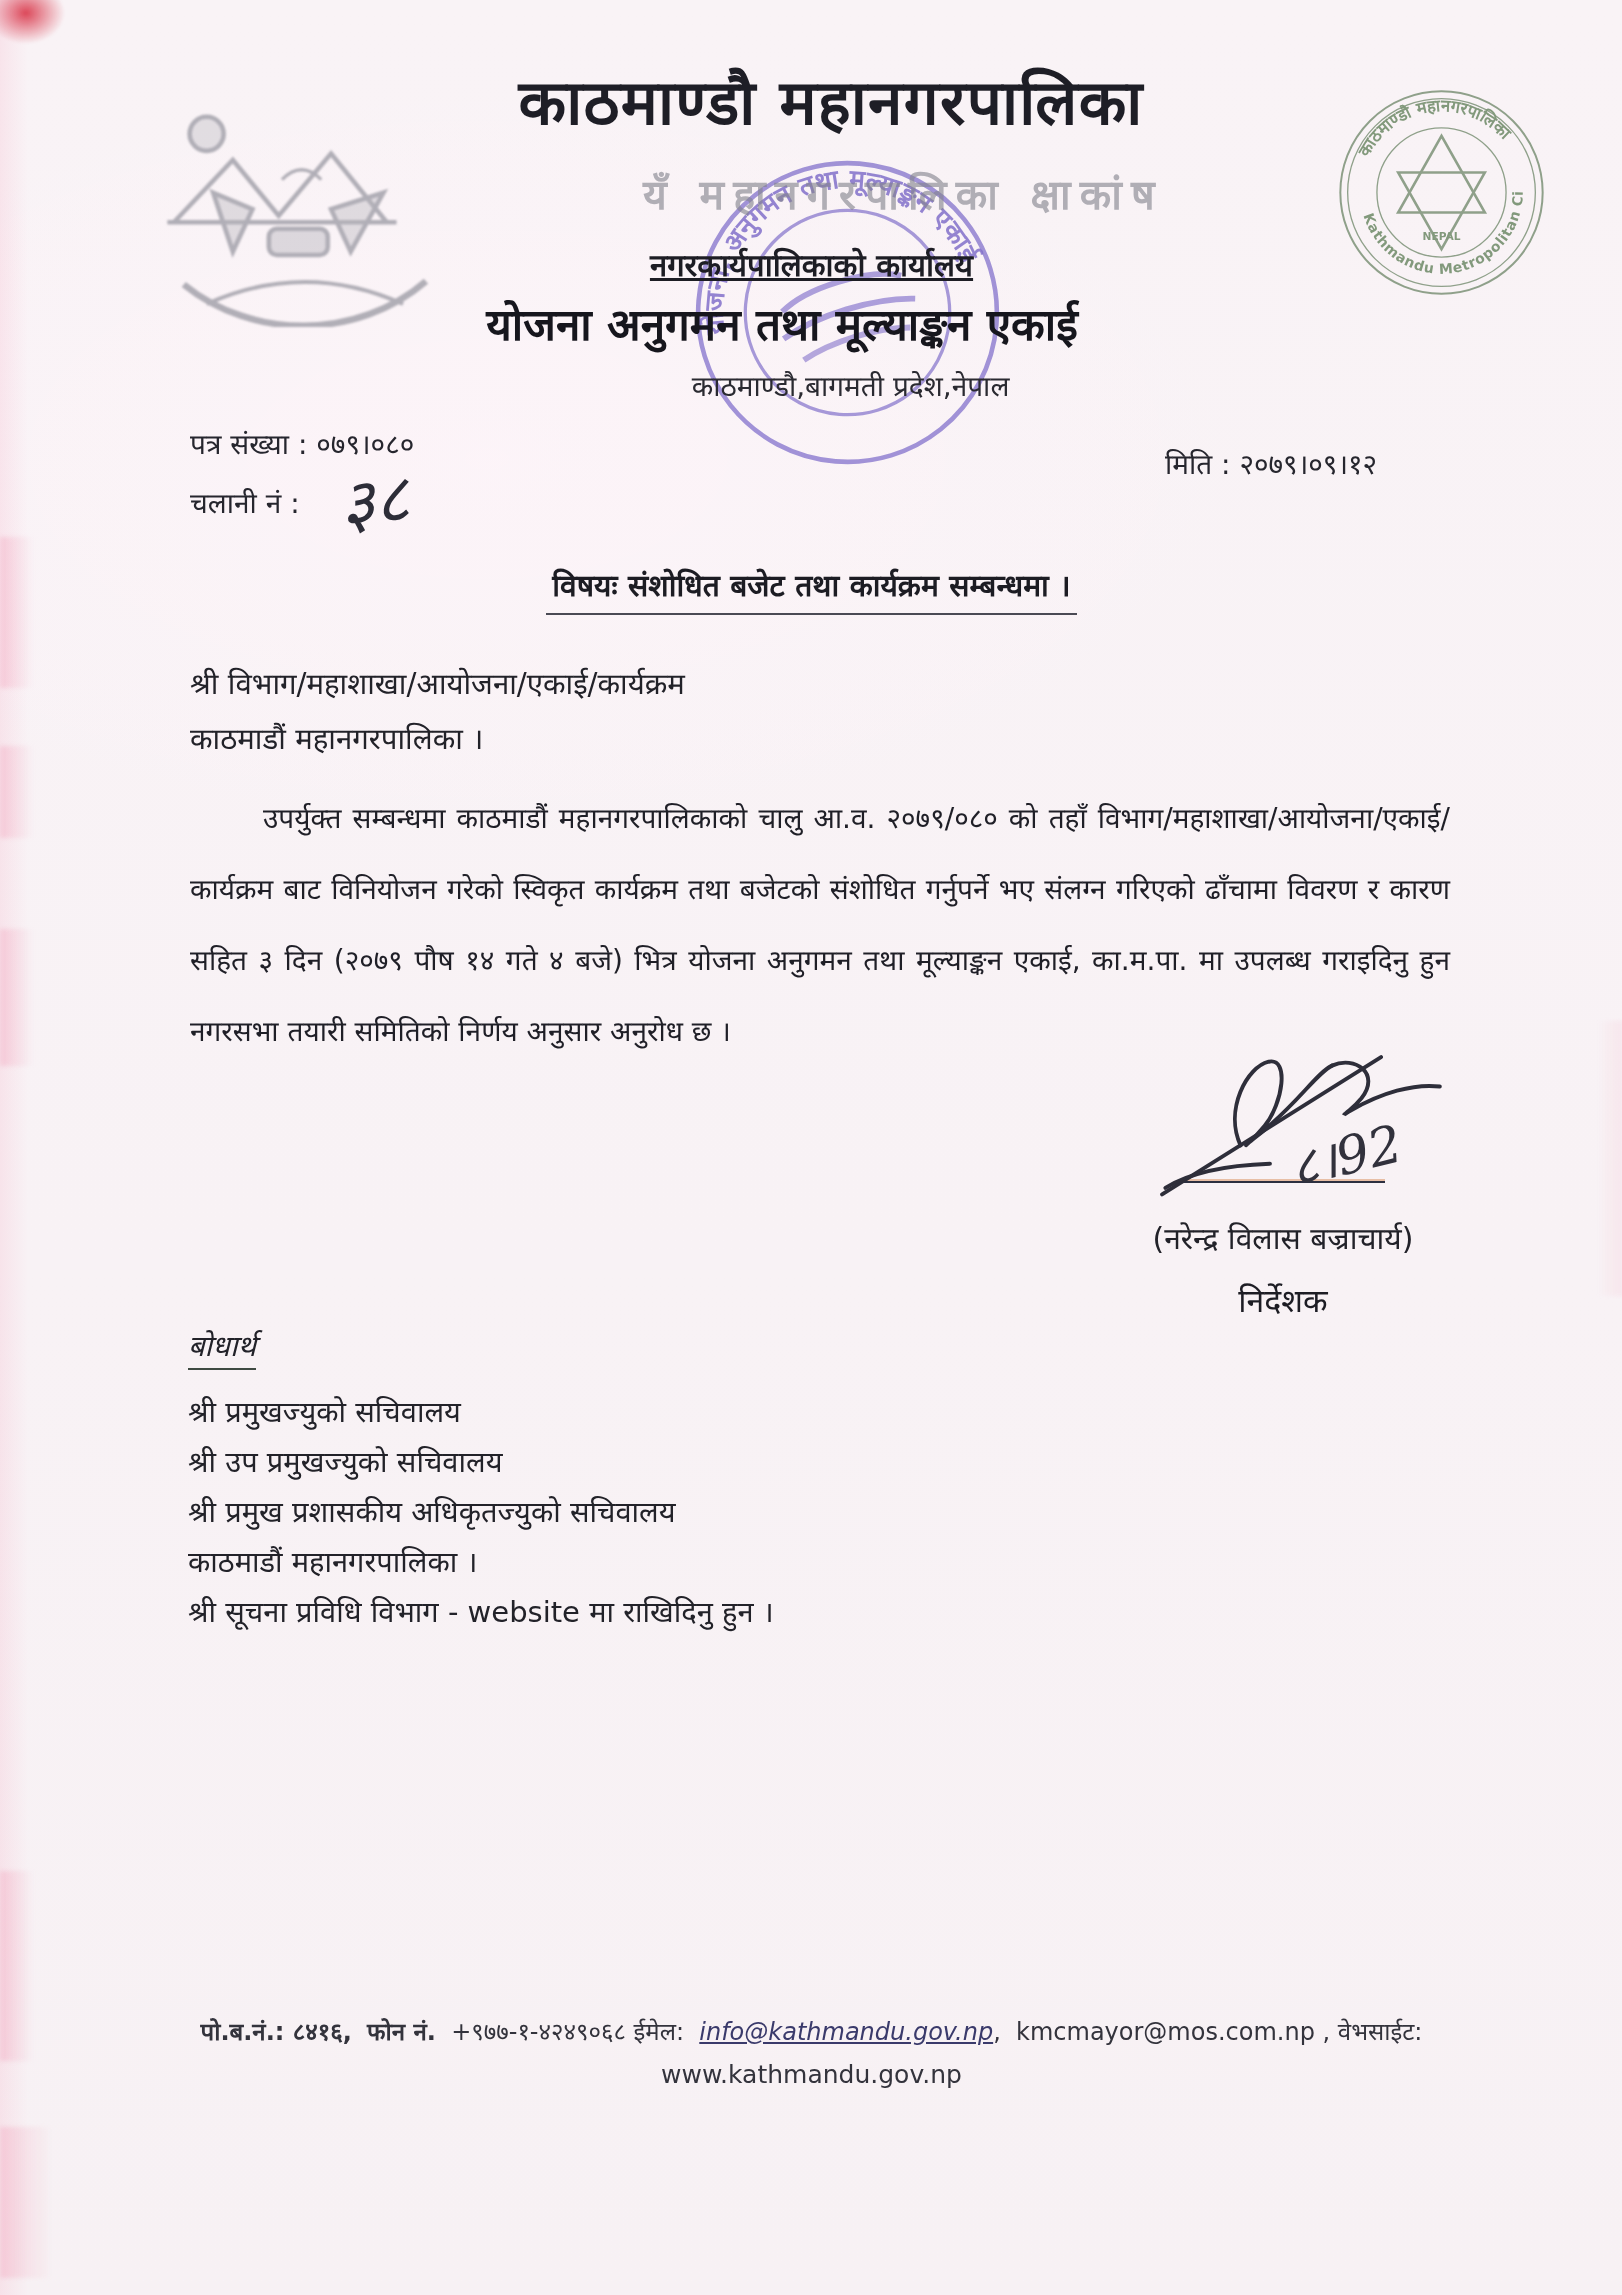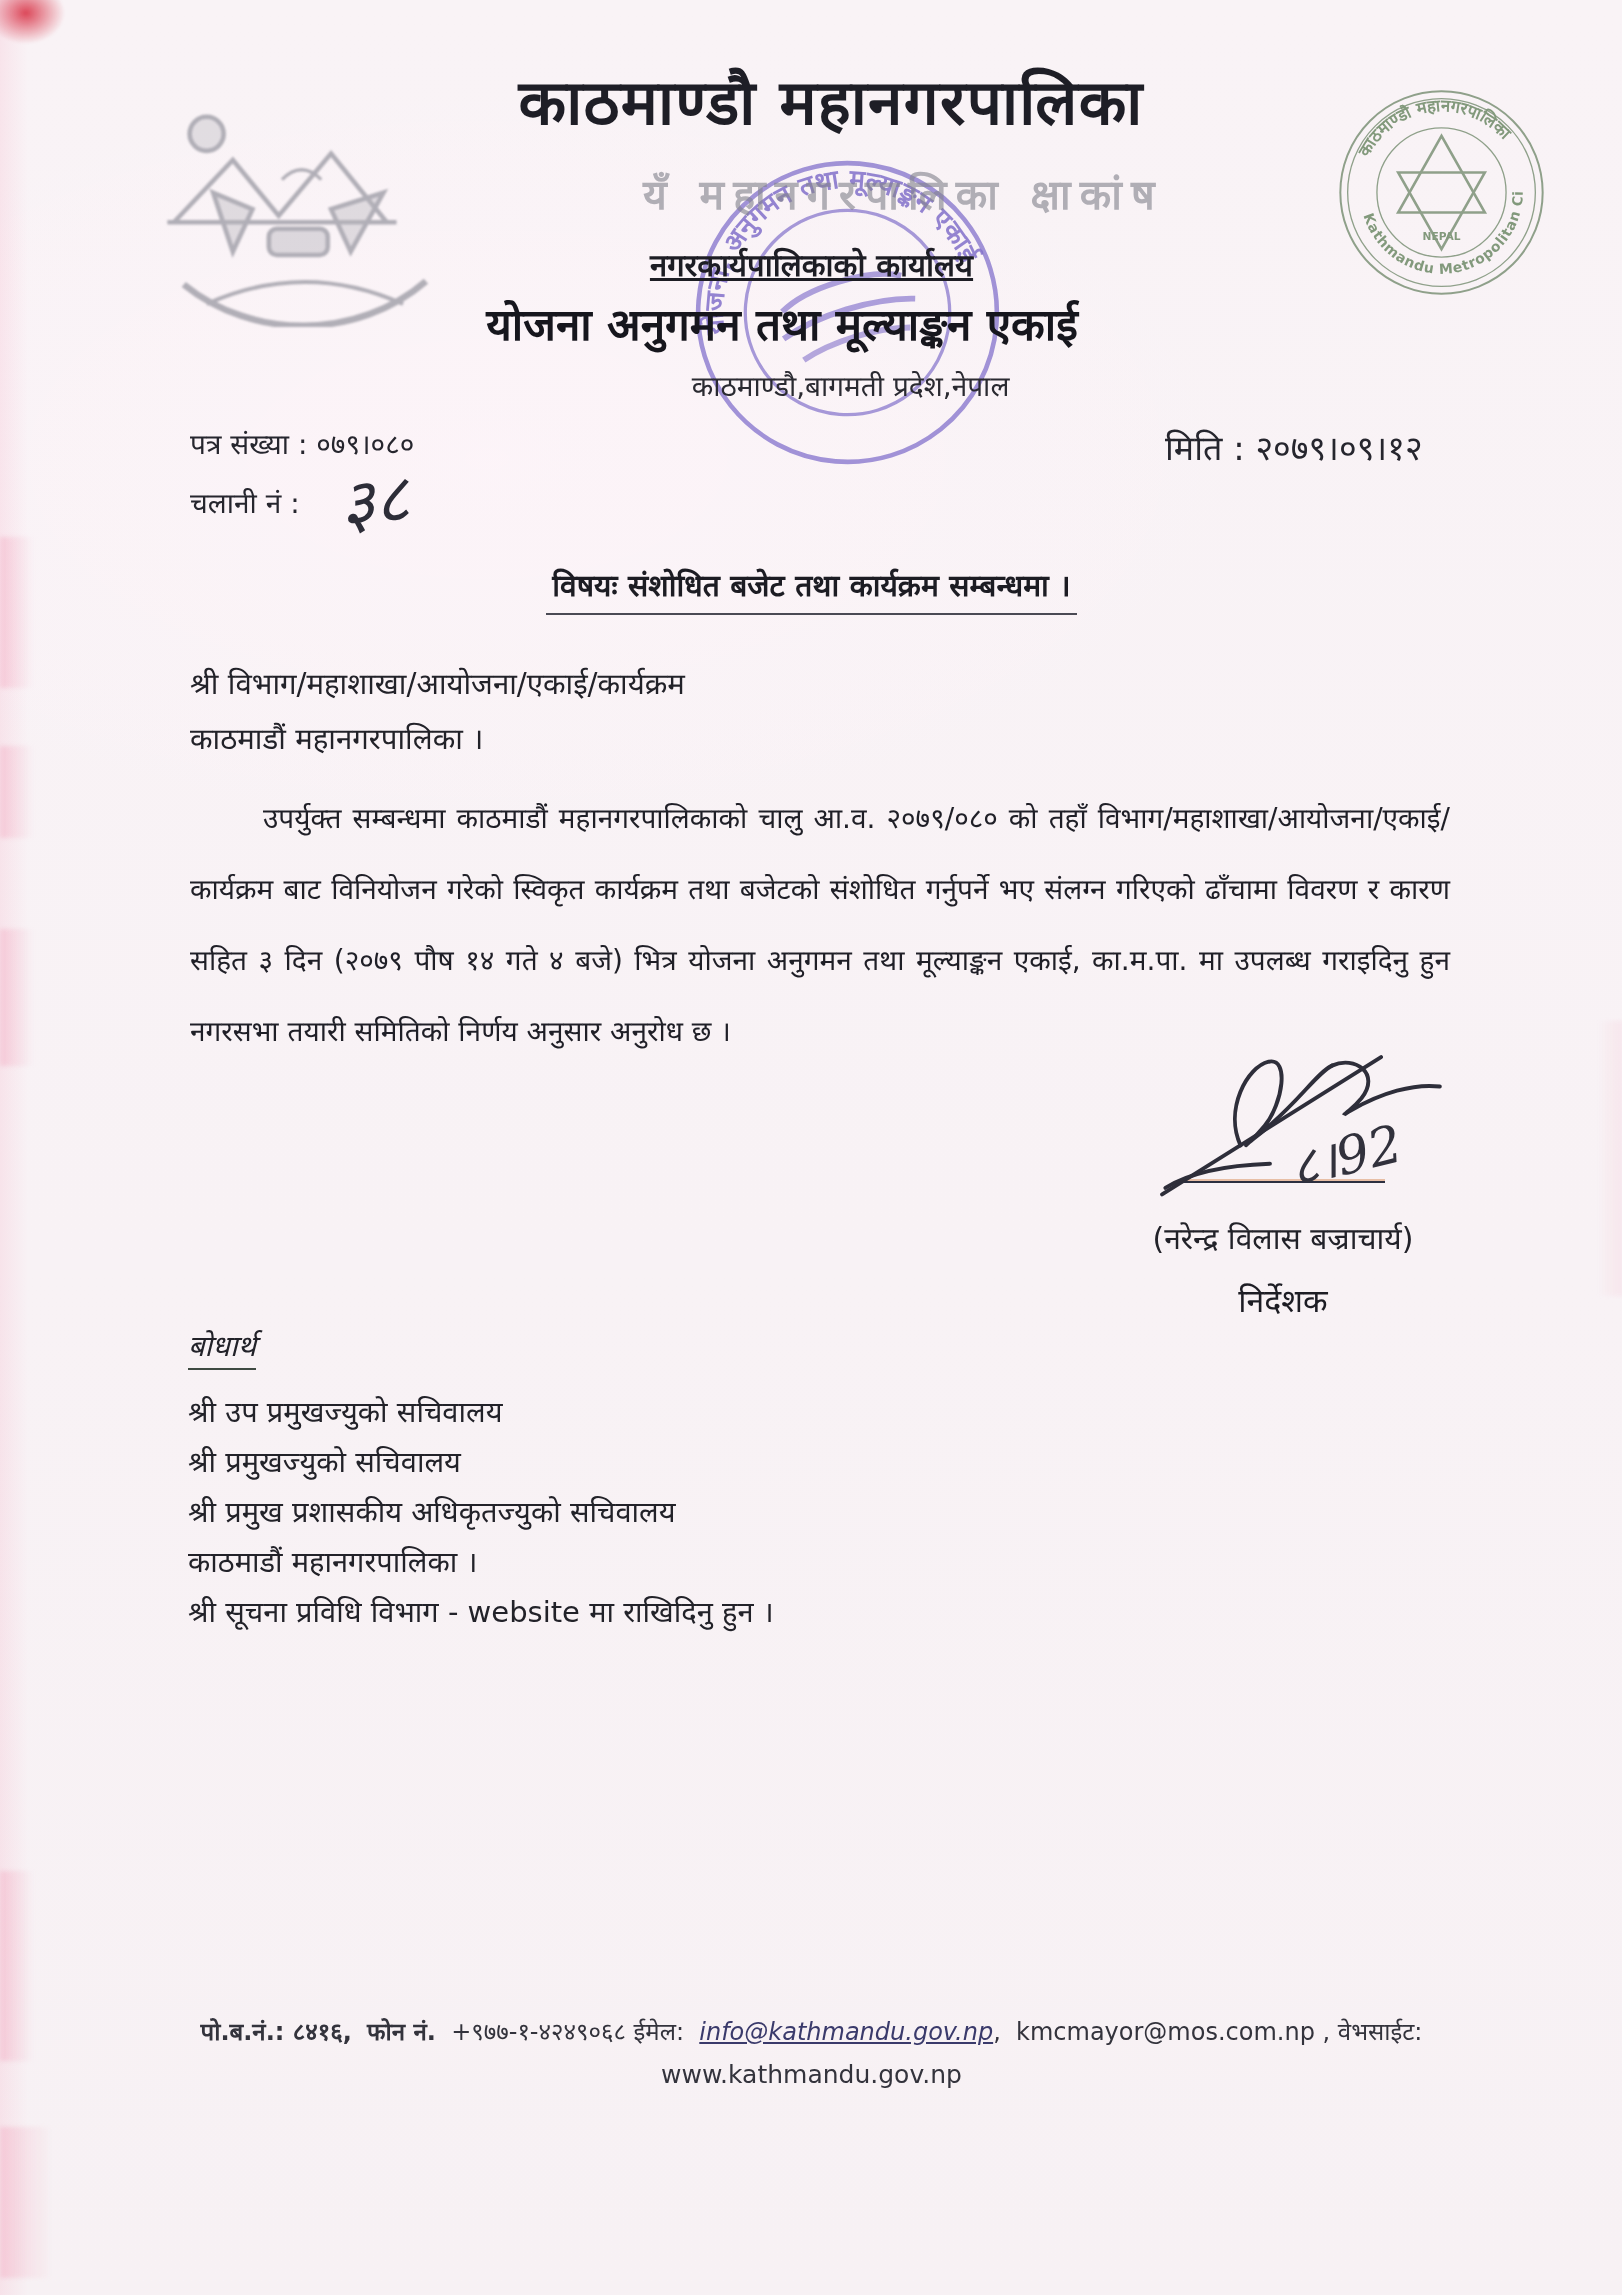--- a/index.html
+++ b/index.html
@@ -20,21 +20,21 @@
   .title{top:58px;font-size:62px;font-weight:700;letter-spacing:1.3px;color:#1e1e26;transform:translateX(19.6px);}
   .watermark{top:165px;font-size:41px;font-weight:700;color:#84848e;opacity:.62;filter:blur(0.7px);letter-spacing:9.2px;transform:translateX(92px);}
   .office-line{top:243px;font-size:31px;font-weight:600;color:#1d1d24;text-decoration:underline;}
   .unit-line{top:293px;font-size:44px;font-weight:700;color:#16161d;transform:translateX(-29.4px);}
   .address-line{top:366px;font-size:28px;color:#2a2a31;transform:translateX(39px);}
   .emblem{left:128px;top:88px;width:357px;height:239px;opacity:.8;filter:blur(1px);}
   .seal{left:1335px;top:86px;width:213px;height:213px;opacity:.9;}
   .stamp{left:687px;top:152px;width:321px;height:321px;transform:rotate(-17deg);opacity:.82;mix-blend-mode:multiply;}
   
   .meta-left{left:190px;top:424px;font-size:28px;}
-  .meta-right{left:1165px;top:424px;font-size:34px;}
+  .meta-right{left:1165px;top:444px;font-size:28px;}
   .chalani{left:190px;top:483px;font-size:28px;}
   .chalani .hand{
     display:inline-block;font-family:"DejaVu Serif","Liberation Serif",serif;
     font-style:italic;font-size:67px;line-height:0;color:#2d2d38;
     transform:rotate(-7deg) translateY(11.8px);margin-left:29.4px;
   }
   
   .subject-wrap{top:564px;}
   .subject{
     display:inline-block;font-size:30px;font-weight:700;color:#1c1c23;
@@ -183,22 +183,22 @@
       </g>
     </svg>
     <span class="sig-note">८।92</span>
     <div class="sig-line"></div>
     <div class="sig-name">(नरेन्द्र विलास बज्राचार्य)</div>
     <div class="sig-role">निर्देशक</div>
   </div>
 
   <div class="abs cc">
     <div><span class="cc-head">बोधार्थ</span></div>
+    <div class="cc-item">श्री प्रमुखज्युको सचिवालय</div>
     <div class="cc-item">श्री उप प्रमुखज्युको सचिवालय</div>
-    <div class="cc-item">श्री प्रमुखज्युको सचिवालय</div>
     <div class="cc-item">श्री प्रमुख प्रशासकीय अधिकृतज्युको सचिवालय</div>
     <div class="cc-item">काठमाडौं महानगरपालिका ।</div>
     <div class="cc-item">श्री सूचना प्रविधि विभाग - website मा राखिदिनु हुन ।</div>
   </div>
 
   <div class="abs centered footer1">
     <span class="b">पो.ब.नं.:  ८४१६,</span>&nbsp;
     <span class="b">फोन नं.</span>&nbsp;
     <span>+९७७-१-४२४९०६८ ईमेल:</span>&nbsp;
     <span class="u">info@kathmandu.gov.np</span><span>,</span>&nbsp;

